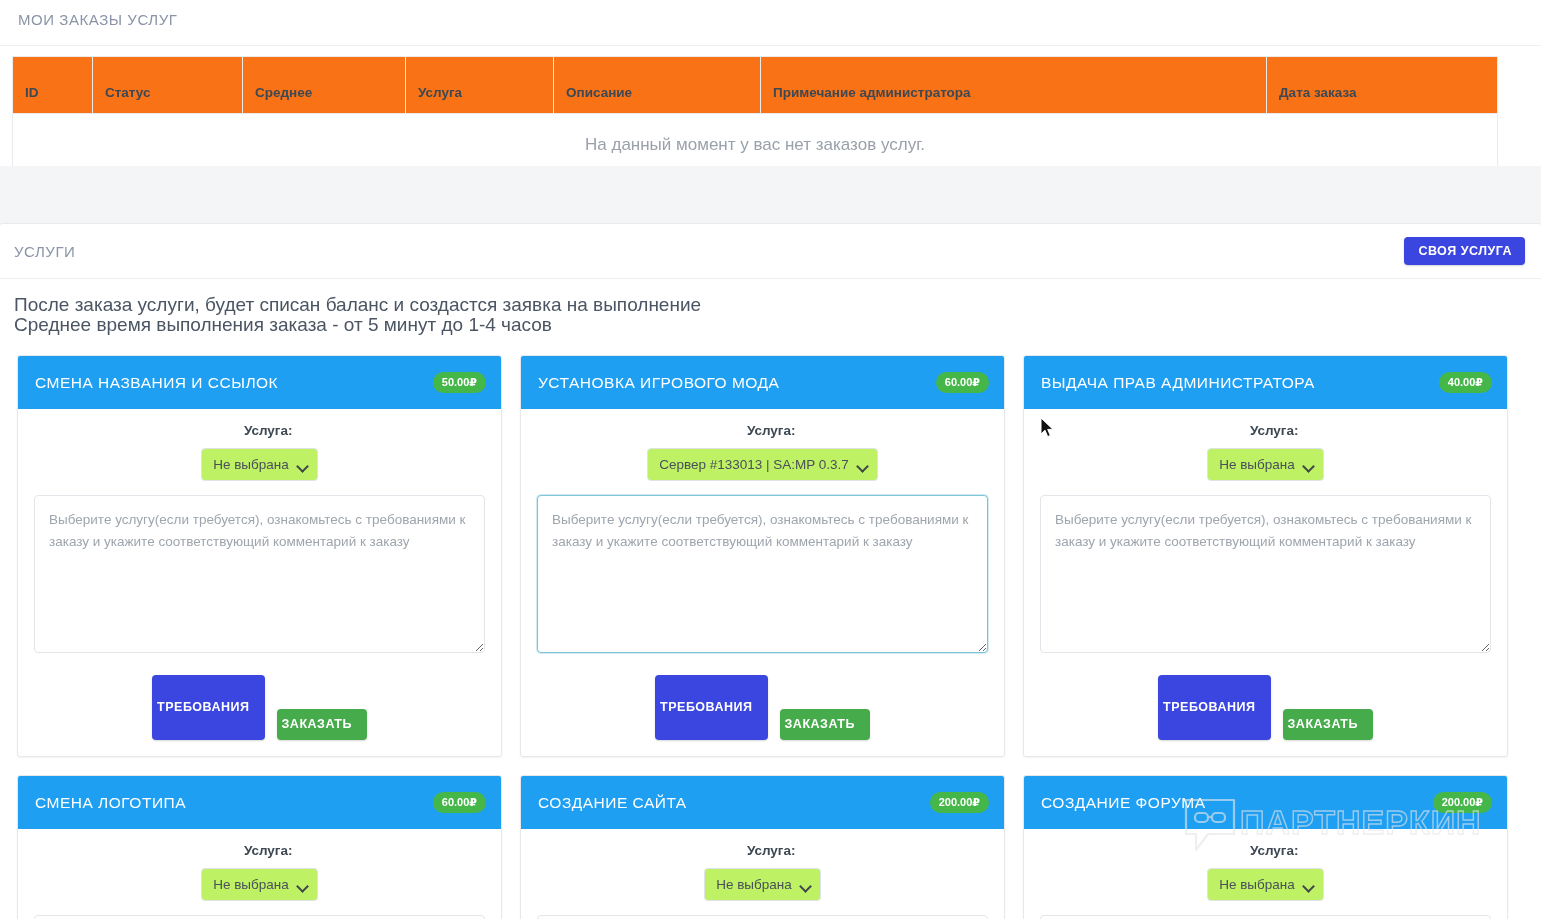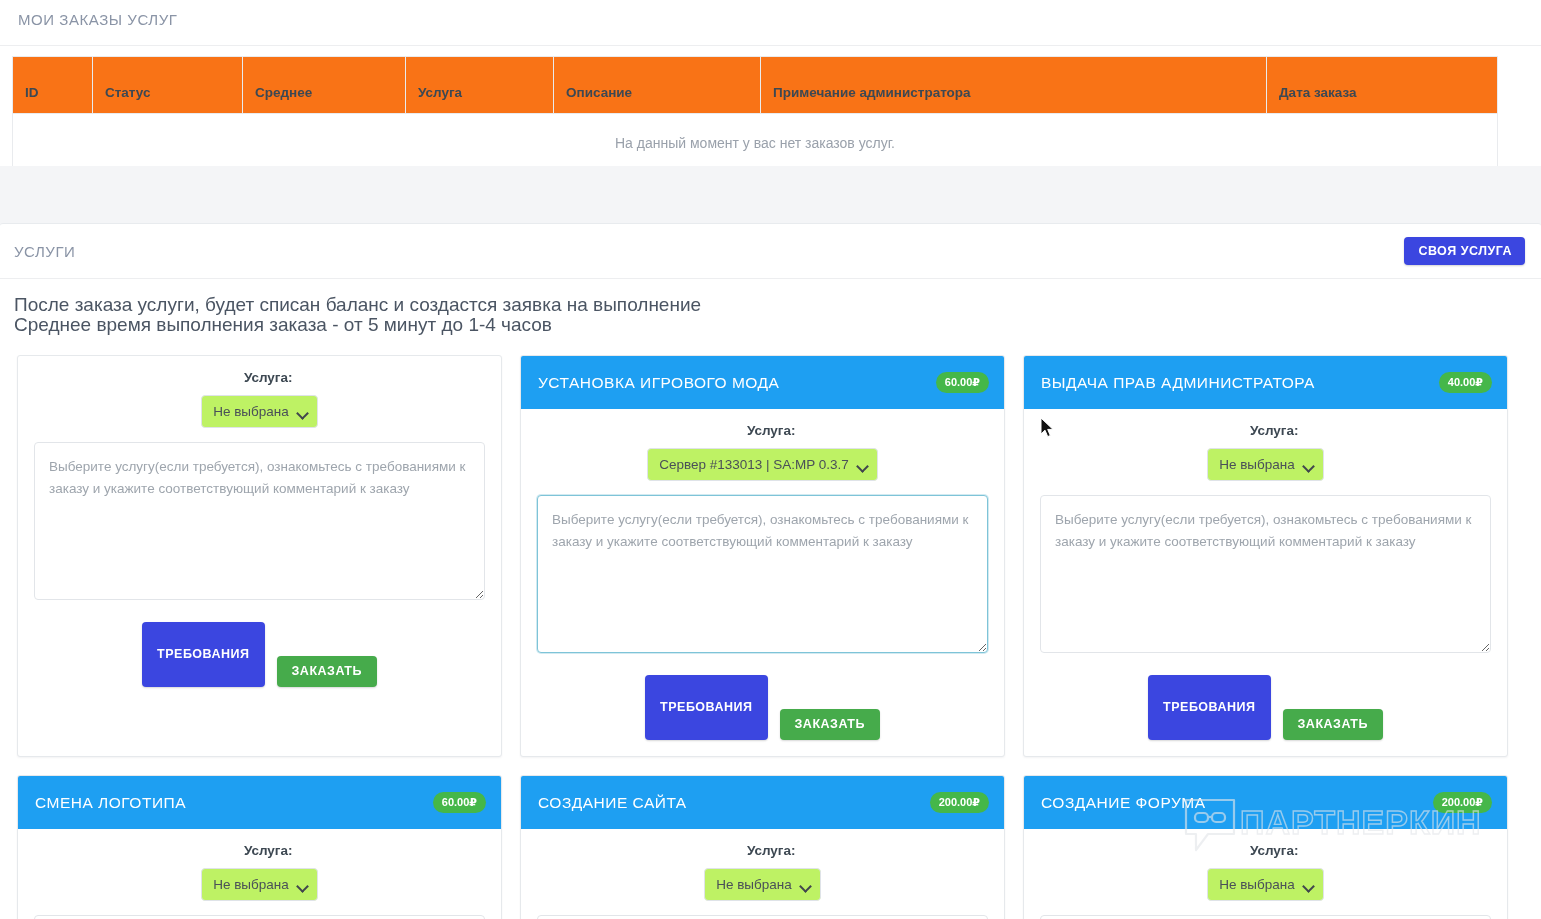--- a/index.html
+++ b/index.html
@@ -58,21 +58,21 @@
     text-align: left;
     padding: 28px 12px 13px 12px;
     border-right: 1px solid #e9ebee;
     border-bottom: 1px solid #e9ebee;
     background: #f97316;
     white-space: nowrap;
   }
   table.orders thead th:last-child { border-right: none; }
   table.orders td.empty {
     text-align: center;
-    font-size: 14px;
+    font-size: 17px;
     color: #9aa1ab;
     padding: 21px 10px 22px 10px;
     background: #fff;
   }
 
   
   .gap-band {
     position: absolute;
     left: 0; top: 166px;
     width: 1541px; height: 57px;
@@ -239,21 +239,21 @@
     margin-top: 18px;
   }
   .btn {
     border: none;
     border-radius: 4px;
     color: #fff;
     font-size: 12.5px;
     font-weight: bold;
     letter-spacing: .5px;
     text-transform: uppercase;
-    padding: 8px 15px 9px 15px;
+    padding: 8px 15px 9px 5px;
     cursor: pointer;
     box-shadow: 0 1px 2px rgba(0,0,0,.16);
   }
   .btn-req { background: #3b46e0; }
   .btn-order { background: #46ab4b; margin-top: 34px; }
 
   
   .watermark {
     position: absolute;
     left: 1182px; top: 796px;
@@ -329,20 +329,24 @@
     </div>
 
     <div class="services-note">
       <div>После заказа услуги, будет списан баланс и создастся заявка на выполнение</div>
       <div>Среднее время выполнения заказа - от 5 минут до 1-4 часов</div>
     </div>
 
     <div class="grid">
 
       <div class="card">
+        <div class="card-head">
+          <span class="card-title">СМЕНА НАЗВАНИЯ И ССЫЛОК</span>
+          <span class="price-pill">50.00₽</span>
+        </div>
         <div class="card-body">
           <div class="field-row">
             <span class="field-label">Услуга:</span>
             <div class="select">
               <span>Не выбрана</span>
               <span class="chev"></span>
             </div>
           </div>
           <textarea class="ta" placeholder="Выберите услугу(если требуется), ознакомьтесь с требованиями к заказу и укажите соответствующий комментарий к заказу" style=""></textarea>
           <div class="card-actions">

